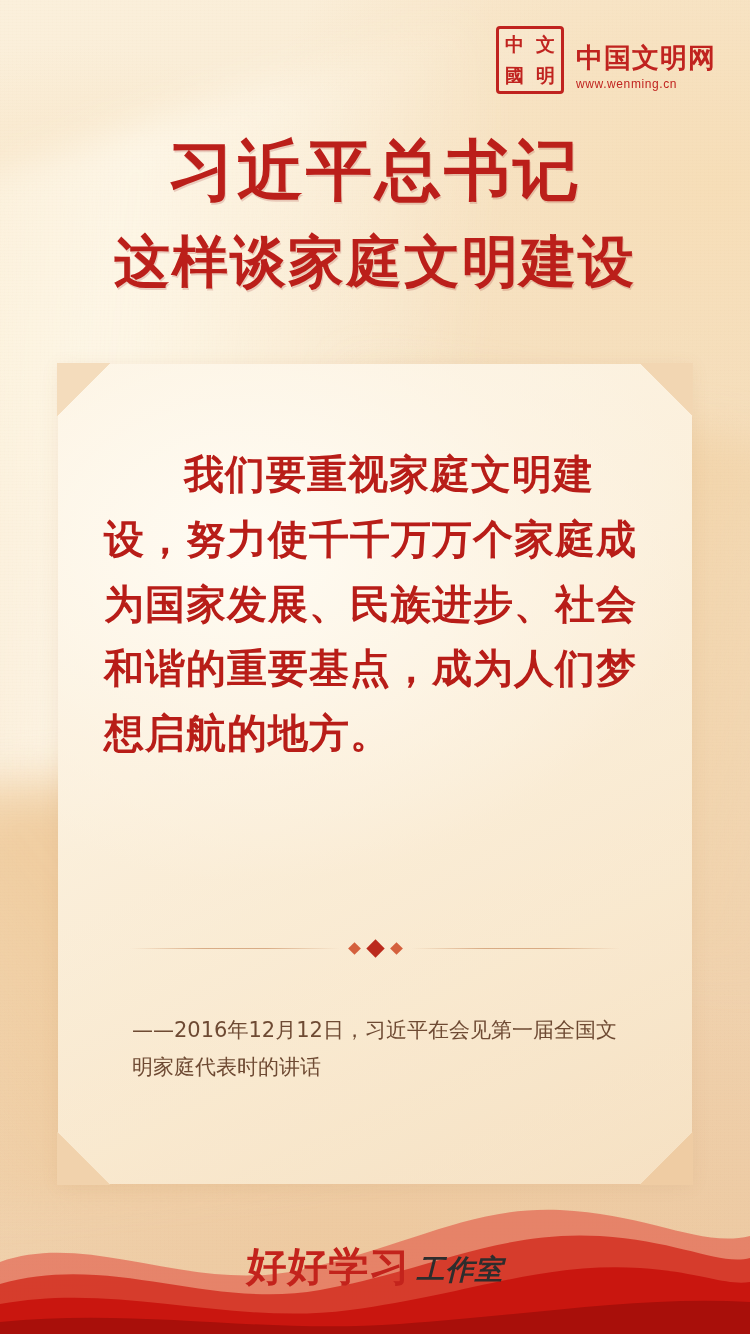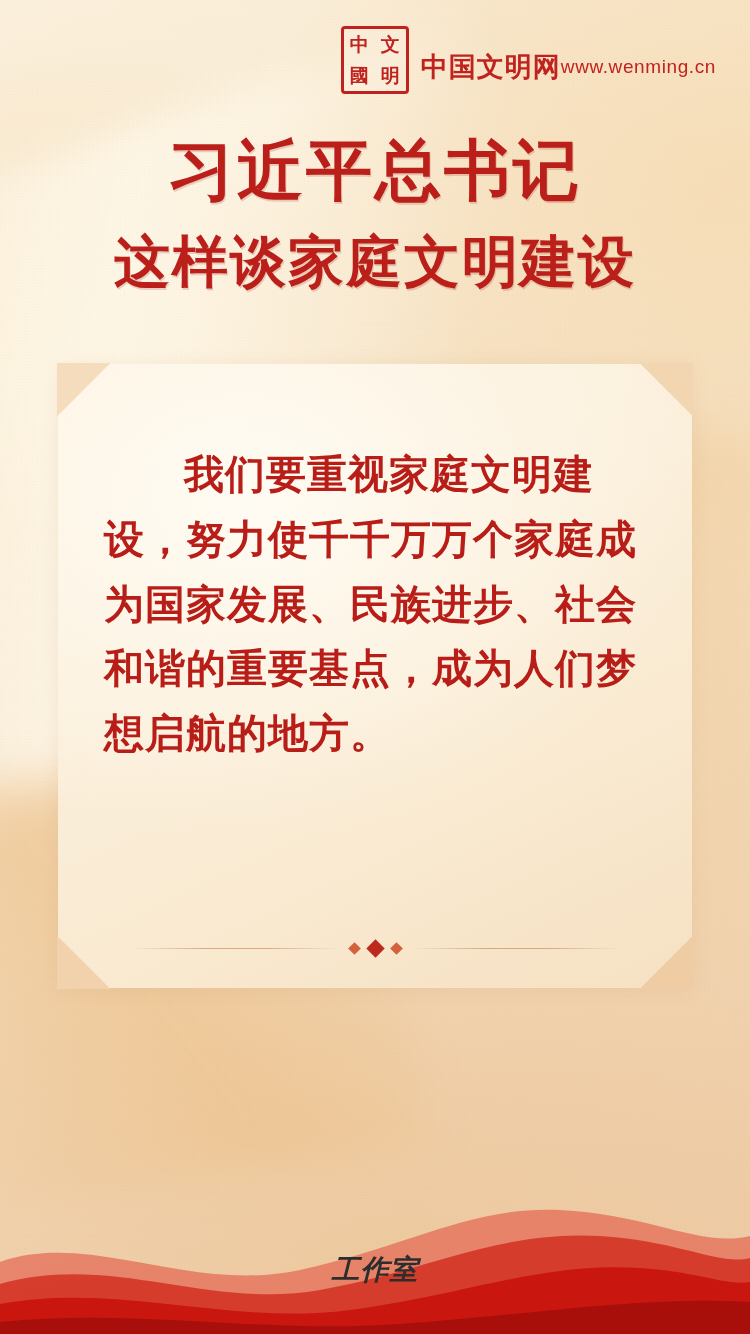--- a/index.html
+++ b/index.html
@@ -86,35 +86,35 @@
   }
   .seal span {
     display: flex;
     align-items: center;
     justify-content: center;
     font-size: 19px;
     line-height: 1;
   }
   .brand-text {
     display: flex;
-    flex-direction: row;
+    flex-direction: column;
     justify-content: center;
     margin-top: 14px;
   }
   .brand-name {
     color: #c0231f;
     font-size: 27px;
     font-weight: bold;
     letter-spacing: 1px;
     line-height: 1.1;
     font-family: "DejaVu Sans", "Liberation Sans", sans-serif;
   }
   .brand-url {
     color: #c0231f;
-    font-size: 19px;
+    font-size: 12px;
     letter-spacing: 0.6px;
     margin-top: 4px;
     font-family: "Liberation Sans", sans-serif;
   }
 
   
   .headline {
     position: absolute;
     top: 132px;
     left: 0;
@@ -140,21 +140,21 @@
     font-family: "DejaVu Sans", "Liberation Sans", sans-serif;
     text-shadow: 1px 2px 0 rgba(150,30,25,0.18);
   }
 
   
   .card {
     position: absolute;
     left: 58px;
     top: 364px;
     width: 634px;
-    height: 624px;
+    height: 820px;
     background:
       radial-gradient(ellipse 560px 420px at 30% 22%, rgba(255,252,244,0.95) 0%, rgba(253,244,228,0.6) 55%, rgba(251,238,216,0.25) 80%),
       linear-gradient(155deg, #fdf6e8 0%, #fbf0dd 40%, #f8e7cc 72%, #f4dcbb 100%);
     border-radius: 4px;
     box-shadow: 0 2px 18px rgba(180,120,70,0.10);
   }
   
   .card::before,
   .card::after {
     content: "";
@@ -315,28 +315,30 @@
     <div class="quote">我们要重视家庭文明建设，努力使千千万万个家庭成为国家发展、民族进步、社会和谐的重要基点，成为人们梦想启航的地方。</div>
 
     <div class="divider">
       <div class="bar"></div>
       <div class="gem small"></div>
       <div class="gem"></div>
       <div class="gem small"></div>
       <div class="bar"></div>
     </div>
 
+    <div class="attribution">——2016年12月12日，习近平在会见第一届全国文明家庭代表时的讲话</div>
   </div>
 
   <div class="wave-wrap">
     <svg width="750" height="190" viewBox="0 0 750 190" xmlns="http://www.w3.org/2000/svg" aria-hidden="true">
       <path d="M0,118 C90,86 190,150 300,126 C410,102 470,62 560,66 C650,70 700,104 750,92 L750,190 L0,190 Z" fill="#e0483a" opacity="0.55"></path>
       <path d="M0,140 C110,108 210,166 320,146 C430,126 500,86 600,92 C680,97 720,122 750,114 L750,190 L0,190 Z" fill="#d22a1d" opacity="0.8"></path>
       <path d="M0,160 C120,138 230,182 350,166 C470,150 540,118 640,124 C700,128 726,142 750,138 L750,190 L0,190 Z" fill="#c9160f"></path>
       <path d="M0,178 C140,164 260,190 400,180 C540,170 640,152 750,158 L750,190 L0,190 Z" fill="#a80f0a"></path>
     </svg>
   </div>
 
   <div class="footer">
+    <div class="footer-main">好好学习</div>
     <div class="footer-sub">工作室</div>
   </div>
 
 </div>
 
 </body></html>

